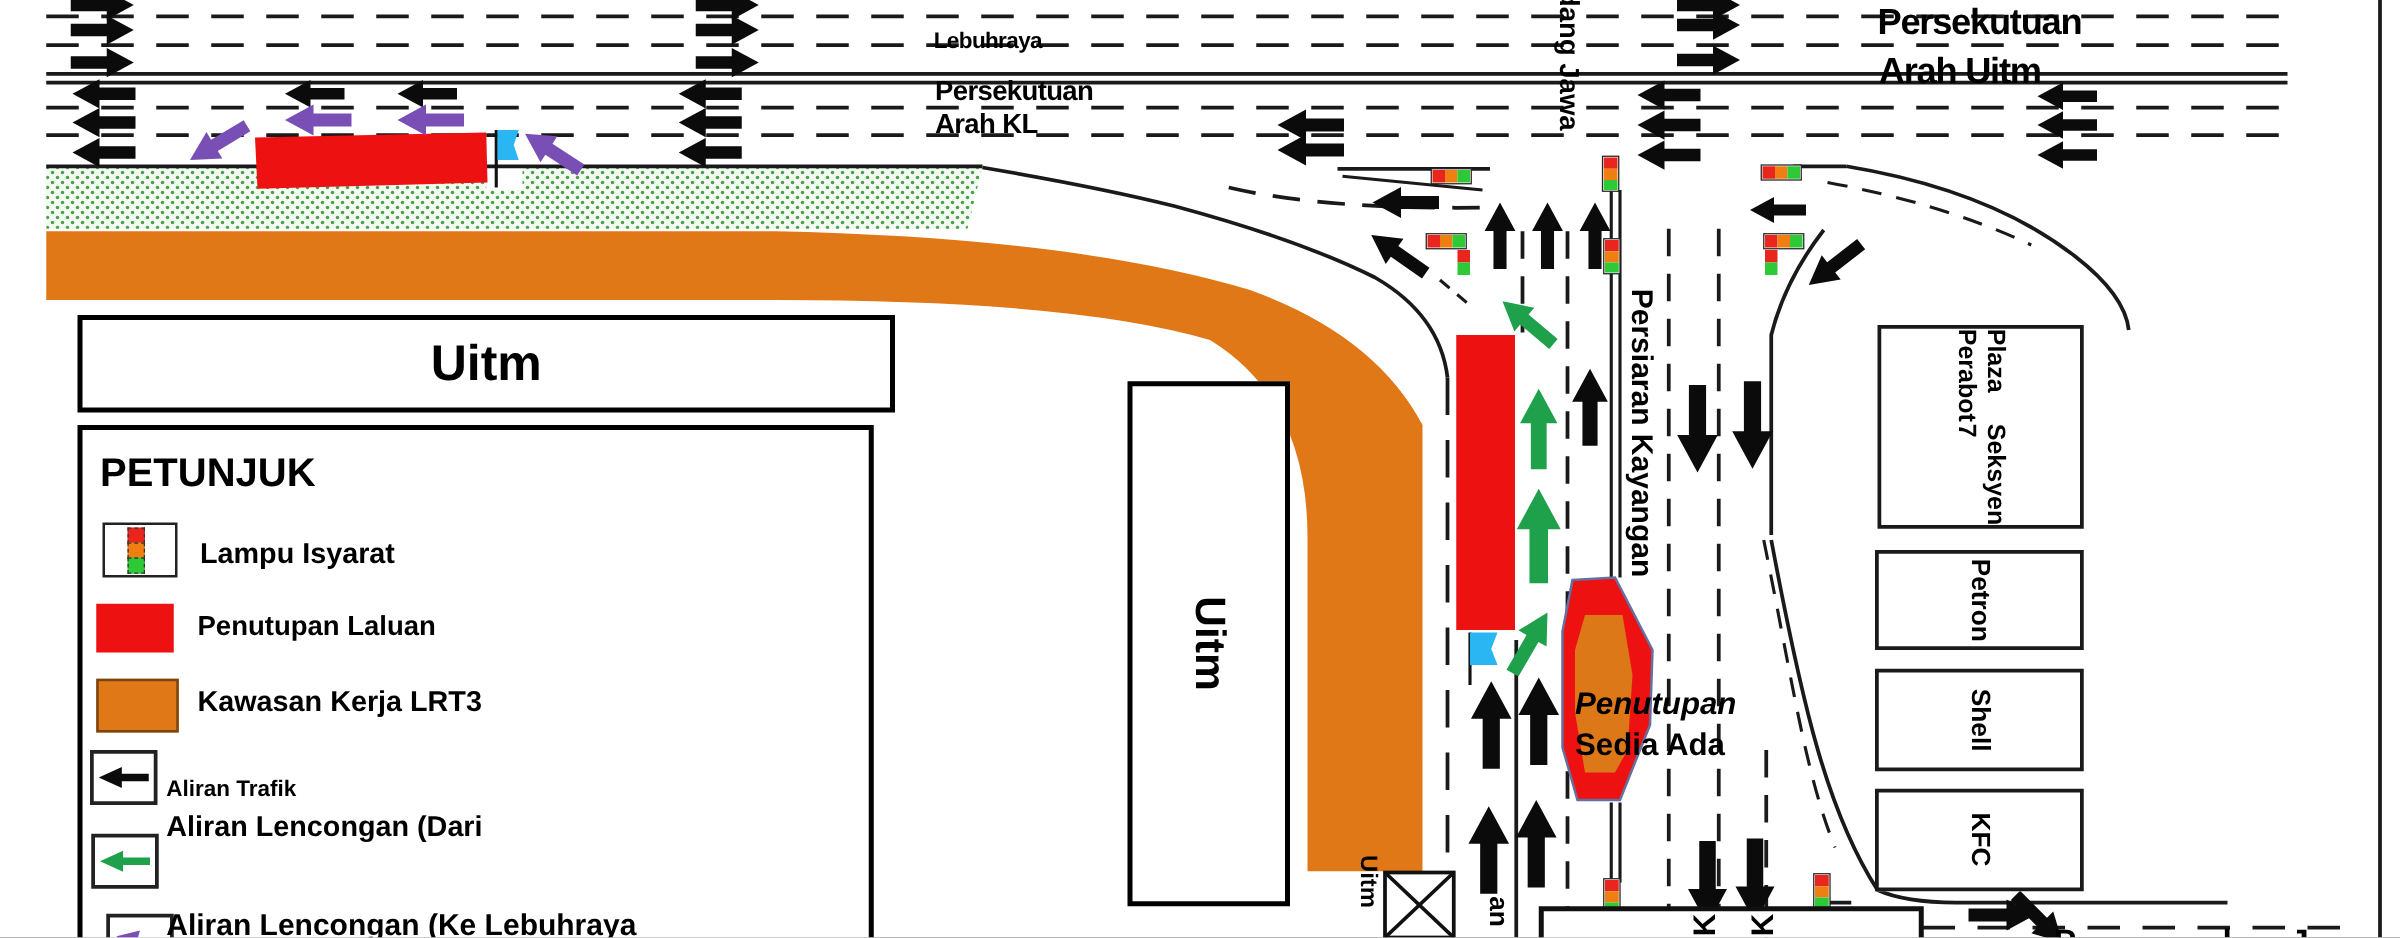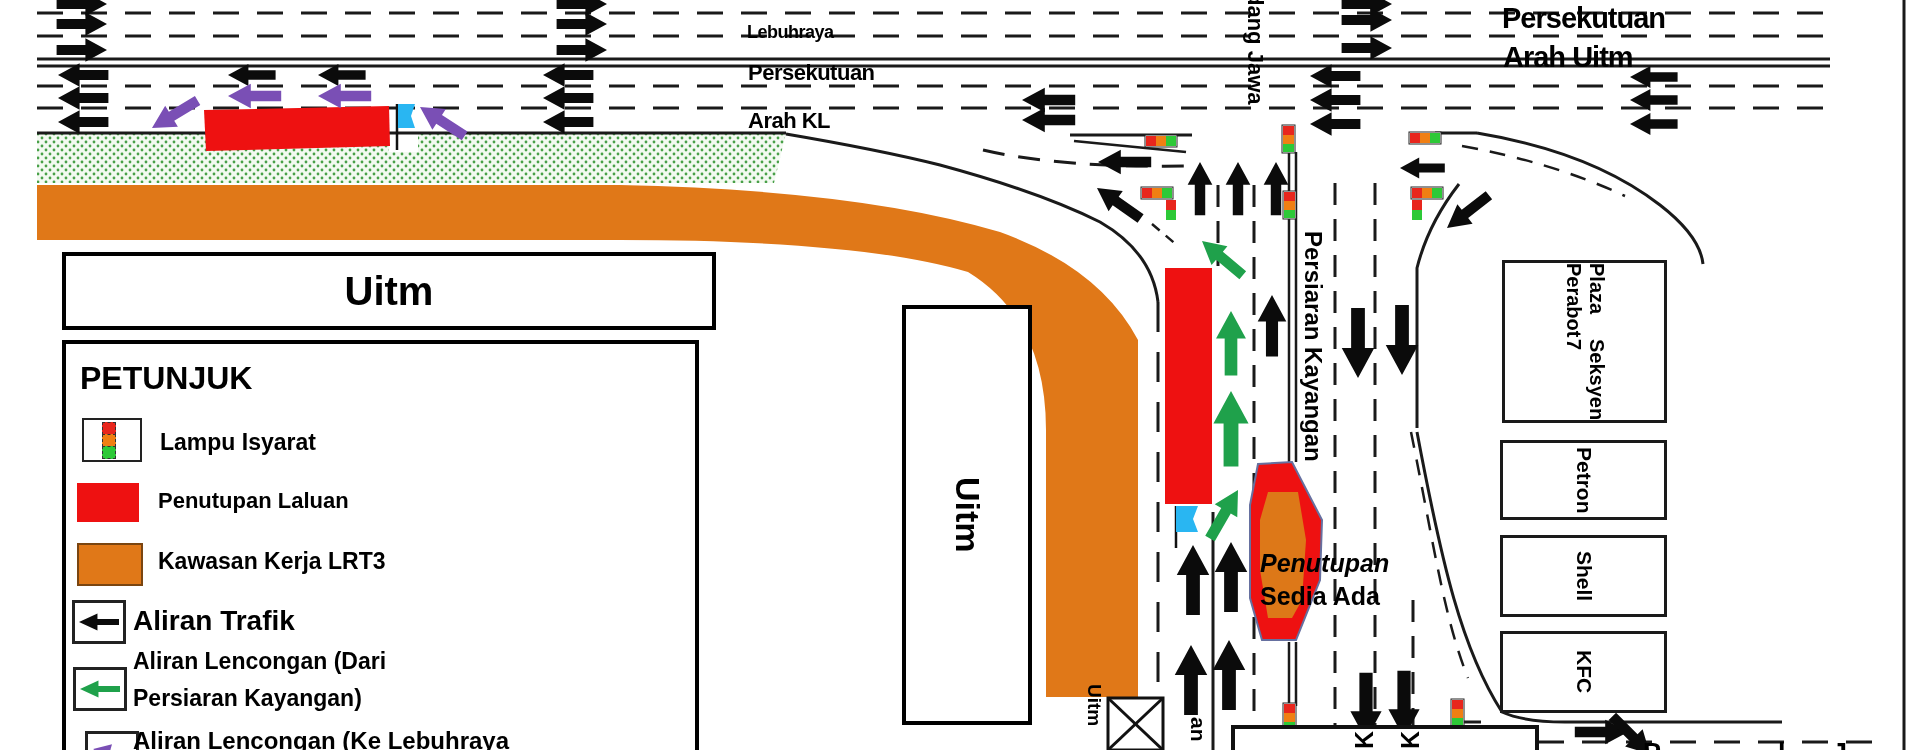--- a/index.html
+++ b/index.html
@@ -189,21 +189,21 @@
       <rect x="1108" y="698" width="55" height="52"></rect>
       <line x1="1108" y1="698" x2="1163" y2="750"></line>
       <line x1="1163" y1="698" x2="1108" y2="750"></line>
     </g>
 
     <rect x="1233" y="727" width="304" height="40" fill="#fff" stroke="#111" stroke-width="4"></rect>
   </svg>
 
   <div class="lbl" style="left:747px;top:22px;font-size:18px;letter-spacing:-0.5px;">Lebuhraya</div>
   <div class="lbl" style="left:748px;top:60px;font-size:22px;letter-spacing:-0.5px;">Persekutuan</div>
-  <div class="lbl" style="left:748px;top:108px;font-size:22px;letter-spacing:-0.5px;">Arah KL</div>
+  <div class="lbl" style="left:748px;top:86px;font-size:22px;letter-spacing:-0.5px;">Arah KL</div>
   <div class="lbl" style="left:1502px;top:2px;font-size:29px;letter-spacing:-1px;">Persekutuan</div>
   <div class="lbl" style="left:1503px;top:41px;font-size:29px;letter-spacing:-1px;">Arah Uitm</div>
 
   <div class="lbl vtext" style="left:1243px;top:-8px;height:145px;font-size:22px;">dang Jawa</div>
   <div class="lbl vtext" style="left:1299px;top:231px;height:280px;font-size:24px;">Persiaran Kayangan</div>
   <div class="lbl vtext" style="left:1186px;top:717px;height:40px;font-size:21px;">an</div>
   <div class="lbl vtext" style="left:1083px;top:684px;height:70px;font-size:19px;">Uitm</div>
 
   <div class="closure-lbl" style="left:1260px;top:547px;">
     <span style="display:block;font-style:italic;">Penutupan</span>
@@ -258,29 +258,28 @@
   <div class="lbl" style="left:158px;top:488px;font-size:22px;">Penutupan Laluan</div>
 
   <div class="lg-swatch" style="left:77px;top:543px;width:62px;height:39px;background:#e07818;border:2px solid #7a4510;"></div>
   <div class="lbl" style="left:158px;top:548px;font-size:23px;">Kawasan Kerja LRT3</div>
 
   <div class="lg-arrowbox" style="left:72px;top:600px;width:48px;height:38px;">
     <svg width="44" height="20" viewBox="0 0 56 26">
       <path d="M2,13 L26,2 L26,9 L54,9 L54,17 L26,17 L26,24 Z" fill="#0b0b0b"></path>
     </svg>
   </div>
-  <div class="lbl" style="left:133px;top:605px;font-size:28px;">Aliran Trafik</div>
+  <div class="lbl" style="left:133px;top:621px;font-size:18px;">Aliran Trafik</div>
 
   <div class="lg-arrowbox" style="left:73px;top:667px;width:48px;height:38px;">
     <svg width="44" height="20" viewBox="0 0 56 26">
       <path d="M2,13 L26,2 L26,9 L54,9 L54,17 L26,17 L26,24 Z" fill="#1fa14b"></path>
     </svg>
   </div>
   <div class="lbl" style="left:133px;top:648px;font-size:23px;">Aliran Lencongan (Dari</div>
-  <div class="lbl" style="left:133px;top:685px;font-size:23px;">Persiaran Kayangan)</div>
 
   <div class="lg-arrowbox" style="left:85px;top:731px;width:48px;height:38px;">
     <svg width="44" height="24" viewBox="0 0 56 30">
       <path d="M4,10 L28,4 L26,11 L52,24 L48,29 L24,17 L22,24 Z" fill="#7a4fb5"></path>
     </svg>
   </div>
   <div class="lbl" style="left:133px;top:727px;font-size:24px;">Aliran Lencongan (Ke Lebuhraya</div>
 
 </div>
 

